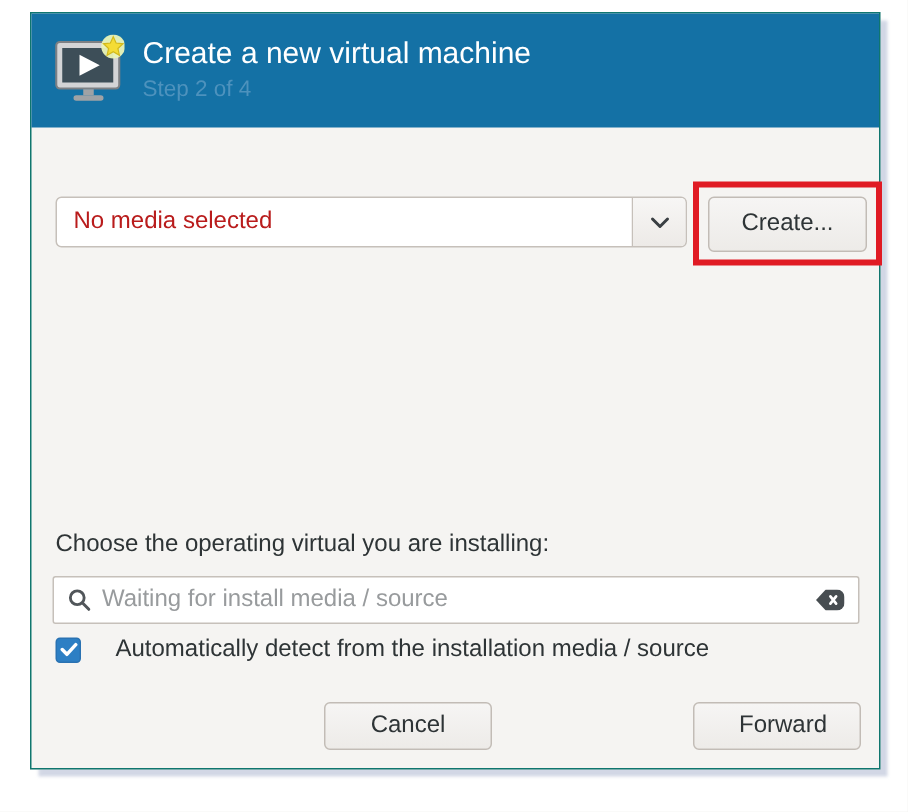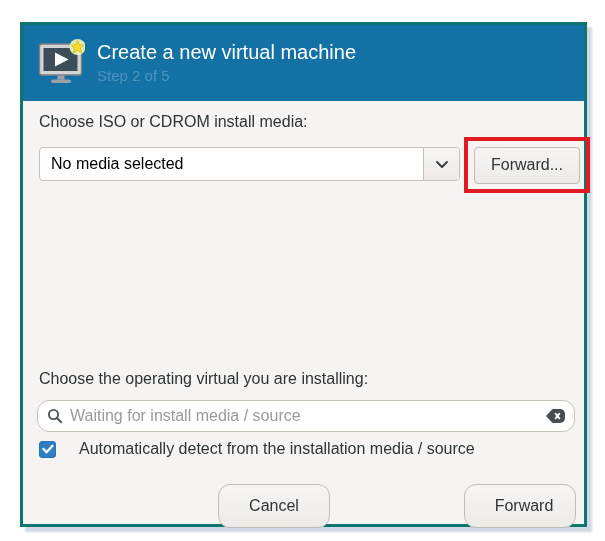--- a/index.html
+++ b/index.html
@@ -5,24 +5,24 @@
   html, body { margin: 0; padding: 0; }
   body {
     width: 605px; height: 541px;
     background: #ffffff;
     position: relative;
     font-family: "Liberation Sans", sans-serif;
     color: #2e3436;
     overflow: hidden;
   }
   .dialog {
-    position: absolute; left: 20px; top: 22px;
+    position: absolute; left: 20px; top: 8px;
     width: 567px; height: 505px;
     background: var(--content-bg, #f5f4f2);
-    border: 3px solid #0f766e;
+    border: 1px solid #0f766e;
     box-shadow: 5px 5px 2px rgba(173,183,207,0.55);
     box-sizing: border-box;
   }
   .header {
     position: absolute; left: 0; top: 0; right: 0;
     height: 76px;
     background: var(--header-bg, #1471a5);
     display: flex; align-items: center;
     padding: 0 14px; gap: 12px;
     box-sizing: border-box;
@@ -37,21 +37,21 @@
   .label-os { left: 16px; top: 345px; }
 
   .combo {
     position: absolute; left: 16px; top: 122px;
     width: 421px; height: 34px;
     background: #ffffff;
     border: 1px solid #c6c0ba; border-radius: 4px;
     display: flex; box-sizing: border-box;
   }
   .combo-text {
-    flex: 1; font-size: 16px; color: #000000;
+    flex: 1; font-size: 16px; color: #b91c1c;
     line-height: 32px; padding-left: 11px;
     white-space: nowrap; overflow: hidden;
   }
   .combo-arrow {
     width: 35px;
     background: linear-gradient(#f7f6f5, #edeae7);
     border-left: 1px solid #c6c0ba;
     border-radius: 0 3px 3px 0;
     display: flex; align-items: center; justify-content: center;
   }
@@ -70,21 +70,21 @@
     font-family: "Liberation Sans", sans-serif;
     font-size: 16px; color: #2e3436;
     box-sizing: border-box;
   }
   .browse-btn { width: 106px; height: 37px; }
 
   .search-entry {
     position: absolute; left: 14px; top: 375px;
     width: 538px; height: 32px;
     background: #ffffff;
-    border: 1px solid #c6c0ba; border-radius: 12px;
+    border: 1px solid #c6c0ba; border-radius: 2px;
     display: flex; align-items: center;
     padding: 0 9px; gap: 7px;
     box-sizing: border-box;
   }
   .search-entry input {
     flex: 1; border: none; outline: none; background: transparent;
     font-family: "Liberation Sans", sans-serif;
     font-size: 16px; color: #2e3436; padding: 0; min-width: 0;
   }
   .search-entry input::placeholder { color: #989b9d; opacity: 1; }
@@ -98,21 +98,21 @@
     width: 17px; height: 17px;
     background: var(--checkbox-blue, #2d7fc4);
     border: 1px solid #2a72b2; border-radius: 3px;
     display: flex; align-items: center; justify-content: center;
     box-sizing: border-box;
   }
   .checkbox:not(.checked) { background: #ffffff; border-color: #c6c0ba; }
   .checkbox:not(.checked) svg { display: none; }
   .check-label { font-size: 16px; color: #2e3436; white-space: nowrap; }
 
-  .footer-btn { position: absolute; top: 459px; height: 44px; border-radius: 12px; }
+  .footer-btn { position: absolute; top: 459px; height: 32px; }
   .cancel-btn  { left: 195px; width: 112px; }
   .back-btn    { left: 316px; width: 114px; }
   .forward-btn { left: 441px; width: 112px; padding-left: 14px; }
 </style>
 </head>
 <body style="--header-bg: #1471a5; --header-subtitle: #4d92bd; --content-bg: #f5f4f2; --highlight-red: #e01b24; --checkbox-blue: #2d7fc4;">
 
 <div class="dialog">
 
   <div class="header">
@@ -122,39 +122,38 @@
         <rect x="6.5" y="9" width="34" height="23" fill="#3d4e58"></rect>
         <polygon points="18,13.5 31.5,20.5 18,27.5" fill="#ffffff"></polygon>
         <rect x="20.5" y="36.5" width="7" height="4" fill="#9fa2a5"></rect>
         <rect x="14" y="40.5" width="20" height="3.6" rx="1.8" fill="#9fa2a5"></rect>
         <circle cx="40.5" cy="8" r="8" fill="#eaf4b8" opacity="0.95"></circle>
         <path d="M40.5 1.5 L42.4 5.7 L47 6.2 L43.6 9.3 L44.6 13.8 L40.5 11.5 L36.4 13.8 L37.4 9.3 L34 6.2 L38.6 5.7 Z" fill="#f4dc35" stroke="#d2b91c" stroke-width="0.8"></path>
       </svg>
     </span>
     <div class="header-text">
       <span class="title">Create a new virtual machine</span>
-      <span class="subtitle">Step 2 of 5</span>
+      <span class="subtitle">Step 2 of 4</span>
     </div>
   </div>
 
-  <span class="label label-media">Choose ISO or CDROM install media:</span>
 
   <div class="combo">
     <span class="combo-text">No media selected</span>
     <span class="combo-arrow">
       <span class="icon">
         <svg width="14" height="9">
             <path d="M2 2 L7 7 L12 2" stroke="#3a3f43" stroke-width="2" fill="none" stroke-linecap="round" stroke-linejoin="round"></path>
           </svg>
       </span>
     </span>
   </div>
 
   <div class="highlight-rect">
-    <button class="btn browse-btn">Forward...</button>
+    <button class="btn browse-btn">Create...</button>
   </div>
 
   <span class="label label-os">Choose the operating virtual you are installing:</span>
 
   <div class="search-entry">
     <span class="icon">
       <svg width="16" height="16">
         <circle cx="6.5" cy="6.5" r="4.6" stroke="#51565a" stroke-width="1.9" fill="none"></circle>
         <line x1="10.2" y1="10.2" x2="14.2" y2="14.2" stroke="#51565a" stroke-width="2" stroke-linecap="round"></line>
       </svg>

